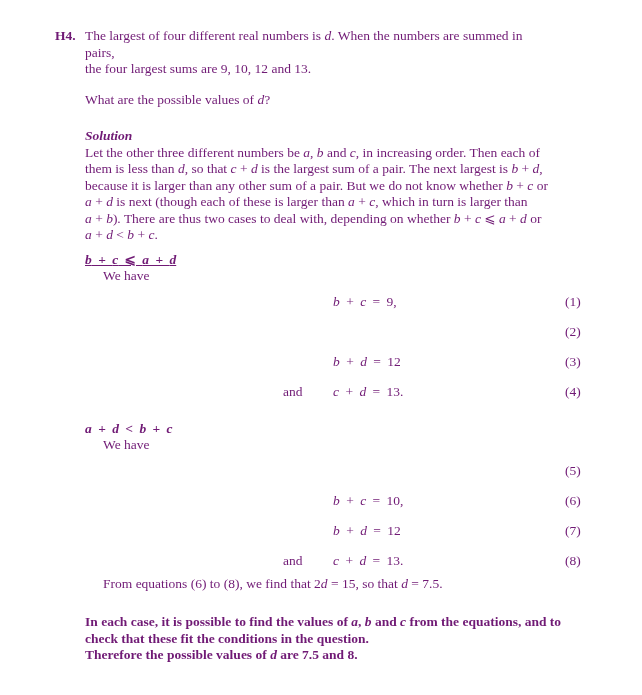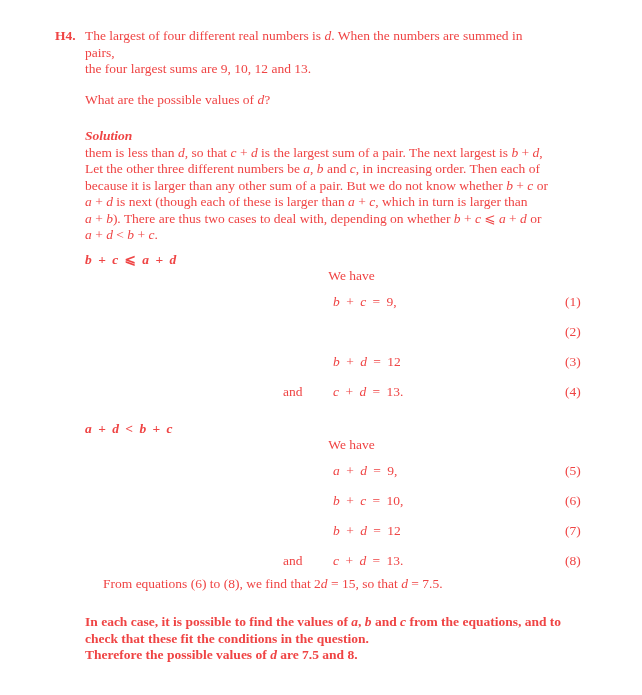--- a/index.html
+++ b/index.html
@@ -3,36 +3,36 @@
 <meta charset="utf-8">
 <style>
   html,body{margin:0;padding:0;background:#ffffff;}
   .page{
     position:relative;
     width:584px;height:695px;
     background:#ffffff;
     font-family:"Liberation Serif", serif;
     font-size:13.5px;
     line-height:16.5px;
-    color:#ef4444;
+    color:#701a75;
     box-sizing:border-box;
     padding:28px 42px 0 55px;
     overflow:hidden;
   }
   i{font-style:italic;}
   .problem{display:flex;}
   .qlabel{font-weight:bold;width:30px;flex:none;}
   .qbody{width:515px;}
   .question{margin-top:14px;}
   .solution{margin-left:30px;width:515px;}
   .sol-title{font-style:italic;margin-top:20px;font-weight:bold;}
   .case-heading{font-weight:bold;word-spacing:3px;}
-  .case-1{margin-top:8px;}
+  .case-1{margin-top:8px;text-decoration:underline;}
   .case-2{margin-top:14px;}
-  .we-have{margin-left:18px;text-align:center;}
+  .we-have{margin-left:18px;}
   .eq-block{margin-top:2px;}
   .eq-row{position:relative;height:30px;line-height:30px;}
   .eq-and{position:absolute;left:198px;}
   .eq-body{position:absolute;left:248px;word-spacing:3px;}
   .eq-num{position:absolute;left:480px;}
   .case-conclusion{margin-left:18px;}
   .closing{margin-top:22px;font-weight:bold;}
 </style>
 </head>
 <body>
@@ -45,22 +45,22 @@
       <div>The largest of four different real numbers is <i>d</i>. When the numbers are summed in pairs,</div>
       <div>the four largest sums are 9, 10, 12 and 13.</div>
       <div class="question">What are the possible values of <i>d</i>?</div>
     </div>
   </div>
 
   <div class="solution">
     <div class="sol-title">Solution</div>
 
     <div>
+      <div>Let the other three different numbers be <i>a</i>, <i>b</i> and <i>c</i>, in increasing order. Then each of</div>
       <div>them is less than <i>d</i>, so that <i>c</i> + <i>d</i> is the largest sum of a pair. The next largest is <i>b</i> + <i>d</i>,</div>
-      <div>Let the other three different numbers be <i>a</i>, <i>b</i> and <i>c</i>, in increasing order. Then each of</div>
       <div>because it is larger than any other sum of a pair. But we do not know whether <i>b</i> + <i>c</i> or</div>
       <div><i>a</i> + <i>d</i> is next (though each of these is larger than <i>a</i> + <i>c</i>, which in turn is larger than</div>
       <div><i>a</i> + <i>b</i>). There are thus two cases to deal with, depending on whether <i>b</i> + <i>c</i> ⩽ <i>a</i> + <i>d</i> or</div>
       <div><i>a</i> + <i>d</i> &lt; <i>b</i> + <i>c</i>.</div>
     </div>
 
     <div class="case-heading case-1"><i>b</i> + <i>c</i> ⩽ <i>a</i> + <i>d</i></div>
     <div class="we-have">We have</div>
     <div class="eq-block">
       <div class="eq-row">
@@ -78,21 +78,20 @@
         <span class="eq-and">and</span>
         <span class="eq-body"><i>c</i> + <i>d</i> = 13.</span>
         <span class="eq-num">(4)</span>
       </div>
     </div>
 
     <div class="case-heading case-2"><i>a</i> + <i>d</i> &lt; <i>b</i> + <i>c</i></div>
     <div class="we-have">We have</div>
     <div class="eq-block">
       <div class="eq-row">
-        <span class="eq-body"><i>a</i> + <i>d</i> = 9,</span>
         <span class="eq-num">(5)</span>
       </div>
       <div class="eq-row">
         <span class="eq-body"><i>b</i> + <i>c</i> = 10,</span>
         <span class="eq-num">(6)</span>
       </div>
       <div class="eq-row">
         <span class="eq-body"><i>b</i> + <i>d</i> = 12</span>
         <span class="eq-num">(7)</span>
       </div>

